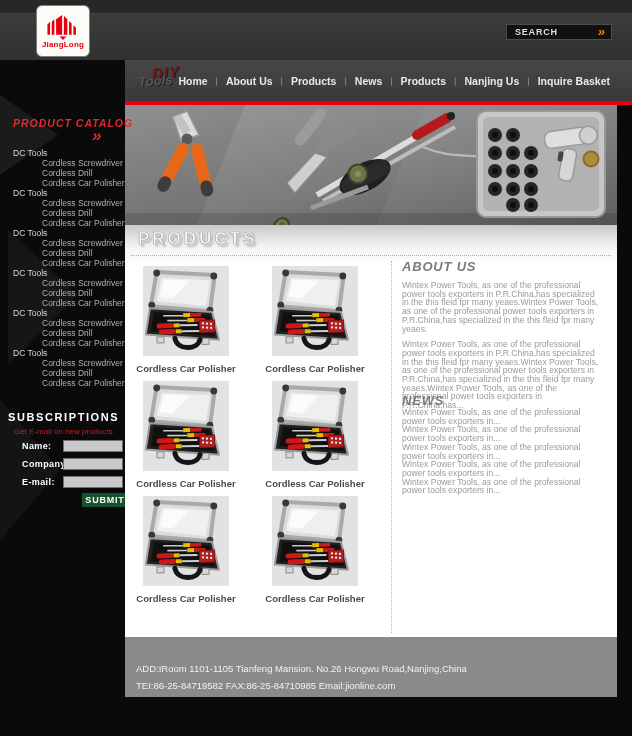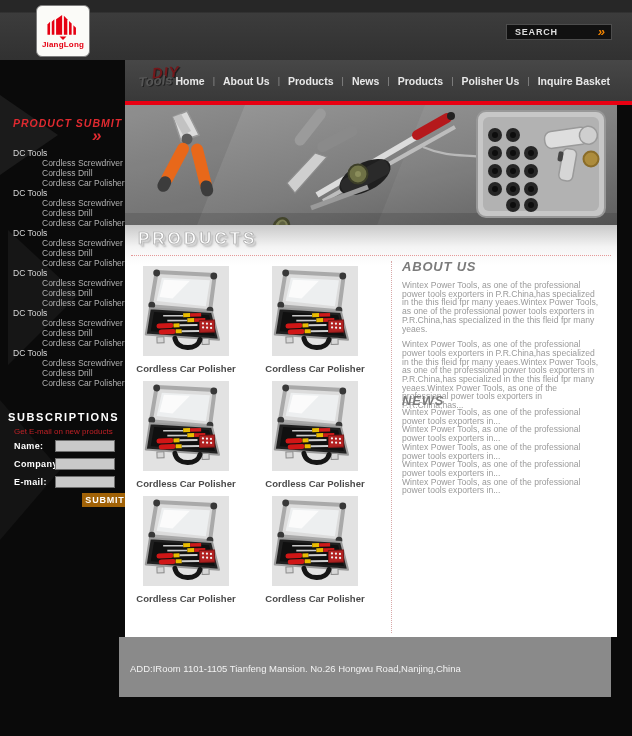--- a/index.html
+++ b/index.html
@@ -51,26 +51,26 @@
   .catalog-title{position:absolute;left:13px;top:117px;color:#e02a30;font-size:10.5px;
                  font-weight:bold;font-style:italic;letter-spacing:1px;white-space:nowrap;}
   .catalog-arrow{position:absolute;left:92px;top:128px;color:#e02a30;font-size:17px;
                  font-weight:800;font-style:italic;line-height:16px;}
   .catalog-list{position:absolute;left:0;top:148px;width:125px;}
   .cat-group-label{padding-left:13px;color:#d8d8d8;font-size:8.5px;height:10px;line-height:10px;cursor:pointer;}
   .cat-item{padding-left:42px;color:#b0b0b0;font-size:8.5px;height:10px;line-height:10px;cursor:pointer;white-space:nowrap;}
 
   .subs-title{position:absolute;left:8px;top:411px;color:#fff;font-weight:800;font-size:11px;letter-spacing:1.6px;}
   .subs-sub{position:absolute;left:14px;top:427px;color:#bf2126;font-size:8px;}
-  .subs-row{position:absolute;left:0;width:125px;height:14px;}
+  .subs-row{position:absolute;left:8px;width:125px;height:14px;}
   .subs-label{position:absolute;left:14px;top:1px;color:#fff;font-size:9px;font-weight:bold;letter-spacing:0.4px;}
   .subs-input{position:absolute;left:55px;top:0;width:60px;height:12px;background:#c9c9c9;
               border:1px solid #6e6e6e;box-sizing:border-box;font-size:9px;padding:0 2px;
               font-family:"Liberation Sans",sans-serif;}
-  .submit-btn{position:absolute;left:82px;top:493px;width:46px;height:14px;background:#a16207;
+  .submit-btn{position:absolute;left:82px;top:493px;width:46px;height:14px;background:#14532d;
               color:#fff;font-size:9px;font-weight:bold;text-align:center;line-height:14px;
               letter-spacing:0.8px;cursor:pointer;}
 
   
   .content{position:absolute;left:125px;top:225px;width:492px;height:412px;
            background:linear-gradient(180deg,#c9c9c9 0,#f4f4f4 22px,#ffffff 40px);}
   .products-heading{position:absolute;left:13px;top:4px;font-size:17px;font-weight:800;
                     letter-spacing:3px;color:#fdfdfd;-webkit-text-stroke:0.7px #a8a8a8;
                     text-shadow:1.5px 1.5px 0 #d2d2d2,2.5px 2.5px 2px rgba(140,140,140,0.55);}
   .hr-dotted{position:absolute;left:6px;top:30px;width:480px;border-top:1px dotted #e59898;}
@@ -83,21 +83,21 @@
            font-size:9.5px;font-weight:bold;cursor:pointer;white-space:nowrap;}
 
   .about{position:absolute;left:277px;top:34px;width:201px;}
   .news{position:absolute;left:277px;top:168px;width:186px;}
   .col-title{font-style:italic;font-weight:800;font-size:13px;color:#7b7b7b;letter-spacing:0.8px;}
   .about p{margin:7px 0 0 0;font-size:8.6px;line-height:8.7px;color:#9a9a9a;}
   .news-item{margin-top:0;font-size:8.6px;line-height:8.7px;color:#9a9a9a;cursor:pointer;}
   .news .news-item:first-of-type{margin-top:9px;}
 
   
-  .footer-band{position:absolute;left:119px;top:637px;width:492px;height:60px;background:#8a8a8a;
+  .footer-band{position:absolute;left:125px;top:637px;width:492px;height:60px;background:#8a8a8a;
                color:#f2f2f2;font-size:9.5px;box-sizing:border-box;padding:24px 0 0 11px;
                line-height:16.5px;}
   .copyright{position:absolute;left:130px;top:706px;color:#cdcdcd;font-size:9.5px;}
 </style>
 </head>
 <body>
 
 <svg width="0" height="0" style="position:absolute" aria-hidden="true">
   <defs>
     <g id="case-art">
@@ -170,21 +170,21 @@
       <span class="nav-item">Home</span>
       <span class="nav-sep">|</span>
       <span class="nav-item">About Us</span>
       <span class="nav-sep">|</span>
       <span class="nav-item">Products</span>
       <span class="nav-sep">|</span>
       <span class="nav-item">News</span>
       <span class="nav-sep">|</span>
       <span class="nav-item">Products</span>
       <span class="nav-sep">|</span>
-      <span class="nav-item">Polisher Us</span>
+      <span class="nav-item">Nanjing Us</span>
       <span class="nav-sep">|</span>
       <span class="nav-item">Inquire Basket</span>
     </div>
   </div>
   <div class="red-line"></div>
   <div class="red-notch"></div>
 
   <svg class="banner" viewBox="0 0 492 120">
     <defs>
       <linearGradient id="gbg" x1="0" y1="0" x2="1" y2="1">
@@ -288,21 +288,21 @@
       <circle cx="114" cy="48" r="7.5" fill="#ad8c3c" stroke="#8a6c28" stroke-width="2"></circle>
     </g>
   </svg>
 
   <svg class="sidebar-watermark" width="125" height="520">
     <polygon points="0,15 58,55 0,95" fill="#1b1b1b"></polygon>
     <polygon points="8,150 78,215 8,285" fill="#161616"></polygon>
     <polygon points="0,320 60,390 0,460" fill="#141414"></polygon>
   </svg>
 
-  <div class="catalog-title">PRODUCT SUBMIT</div>
+  <div class="catalog-title">PRODUCT CATALOG</div>
   <div class="catalog-arrow">»</div>
 
   <div class="catalog-list">
     <div class="cat-group-label">DC Tools</div>
     <div class="cat-item">Cordless Screwdriver</div>
     <div class="cat-item">Cordless Drill</div>
     <div class="cat-item">Cordless Car Polisher</div>
     <div class="cat-group-label">DC Tools</div>
     <div class="cat-item">Cordless Screwdriver</div>
     <div class="cat-item">Cordless Drill</div>
@@ -406,15 +406,16 @@
       <div class="news-item">Wintex Power Tools, as one of the professional power tools exporters in...</div>
       <div class="news-item">Wintex Power Tools, as one of the professional power tools exporters in...</div>
       <div class="news-item">Wintex Power Tools, as one of the professional power tools exporters in...</div>
       <div class="news-item">Wintex Power Tools, as one of the professional power tools exporters in...</div>
       <div class="news-item">Wintex Power Tools, as one of the professional power tools exporters in...</div>
     </div>
   </main>
 
   <div class="footer-band">
     <div>ADD:IRoom  1101-1105 Tianfeng Mansion. No.26 Hongwu Road,Nanjing,China</div>
+    <div>TEI:86-25-84719582 FAX:86-25-84710985  Email:jionline.com</div>
   </div>
 
 </div>
 
 </body></html>

